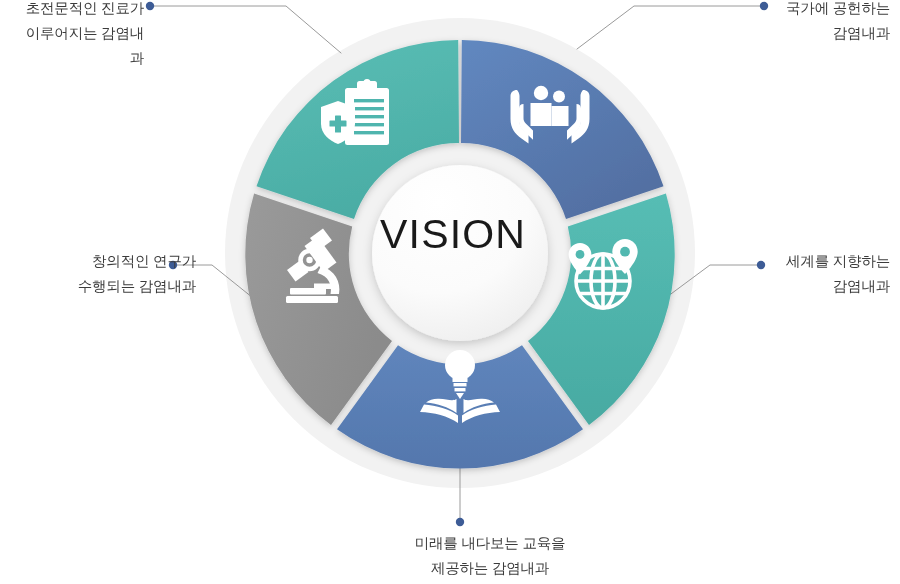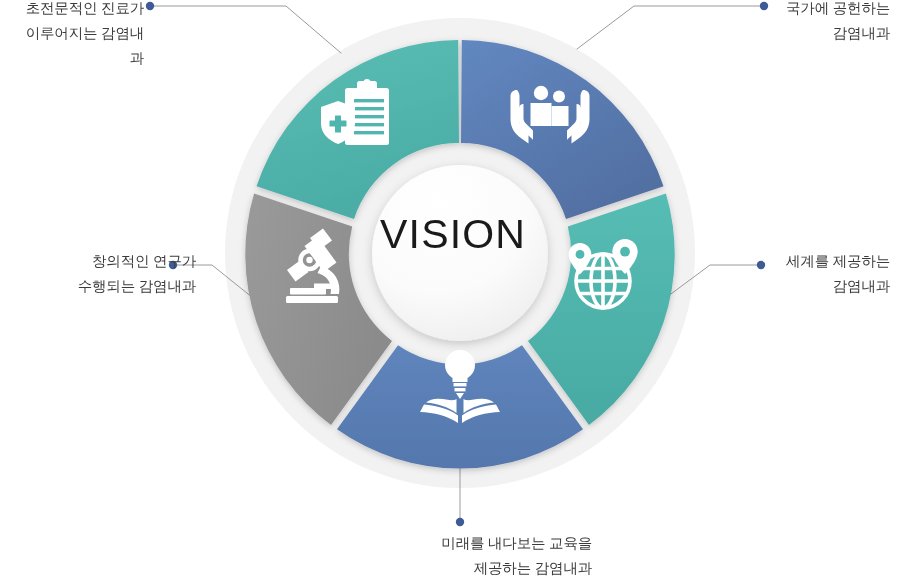--- a/index.html
+++ b/index.html
@@ -59,24 +59,23 @@
     top: 249px;
     width: 124px;
     margin-left: 32px;
   }
   #callout-right {
     left: 780px;
     top: 249px;
     width: 110px;
   }
   #callout-bottom {
-    left: 356px;
+    left: 372px;
     top: 531px;
     width: 236px;
-    text-align: right;
   }
   .vision-label {
     position: absolute;
     left: 380px;
     top: 211px;
     width: 160px;
     font-size: 41px;
     font-weight: 400;
     letter-spacing: 1.2px;
     color: #1a1a1a;
@@ -248,19 +247,19 @@
 
   <div class="callout right-align" id="callout-top-left">초전문적인 진료가
 이루어지는 감염내과</div>
 
   <div class="callout right-align" id="callout-top-right">국가에 공헌하는
 감염내과</div>
 
   <div class="callout right-align" id="callout-left">창의적인 연구가
 수행되는 감염내과</div>
 
-  <div class="callout right-align" id="callout-right">세계를 제공하는
+  <div class="callout right-align" id="callout-right">세계를 지향하는
 감염내과</div>
 
   <div class="callout center-align" id="callout-bottom">미래를 내다보는 교육을
 제공하는 감염내과</div>
 
 </div>
 
 </body></html>

